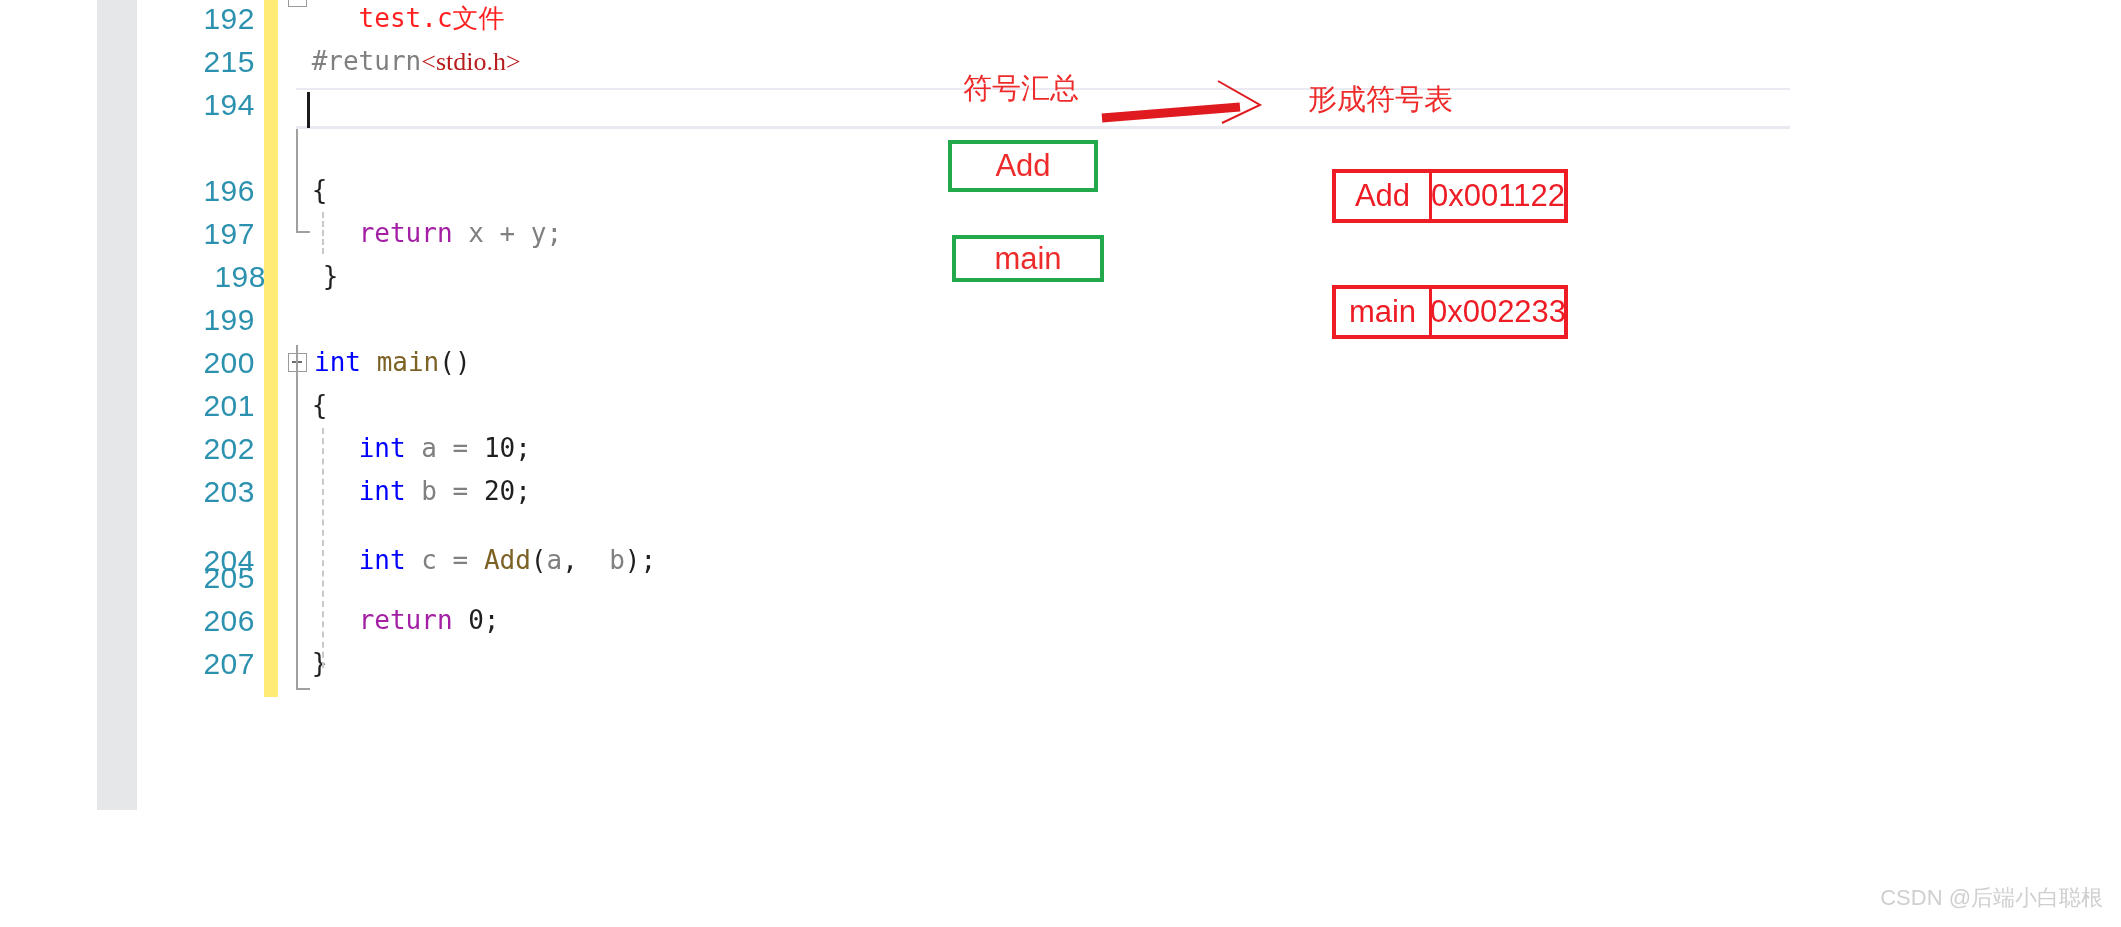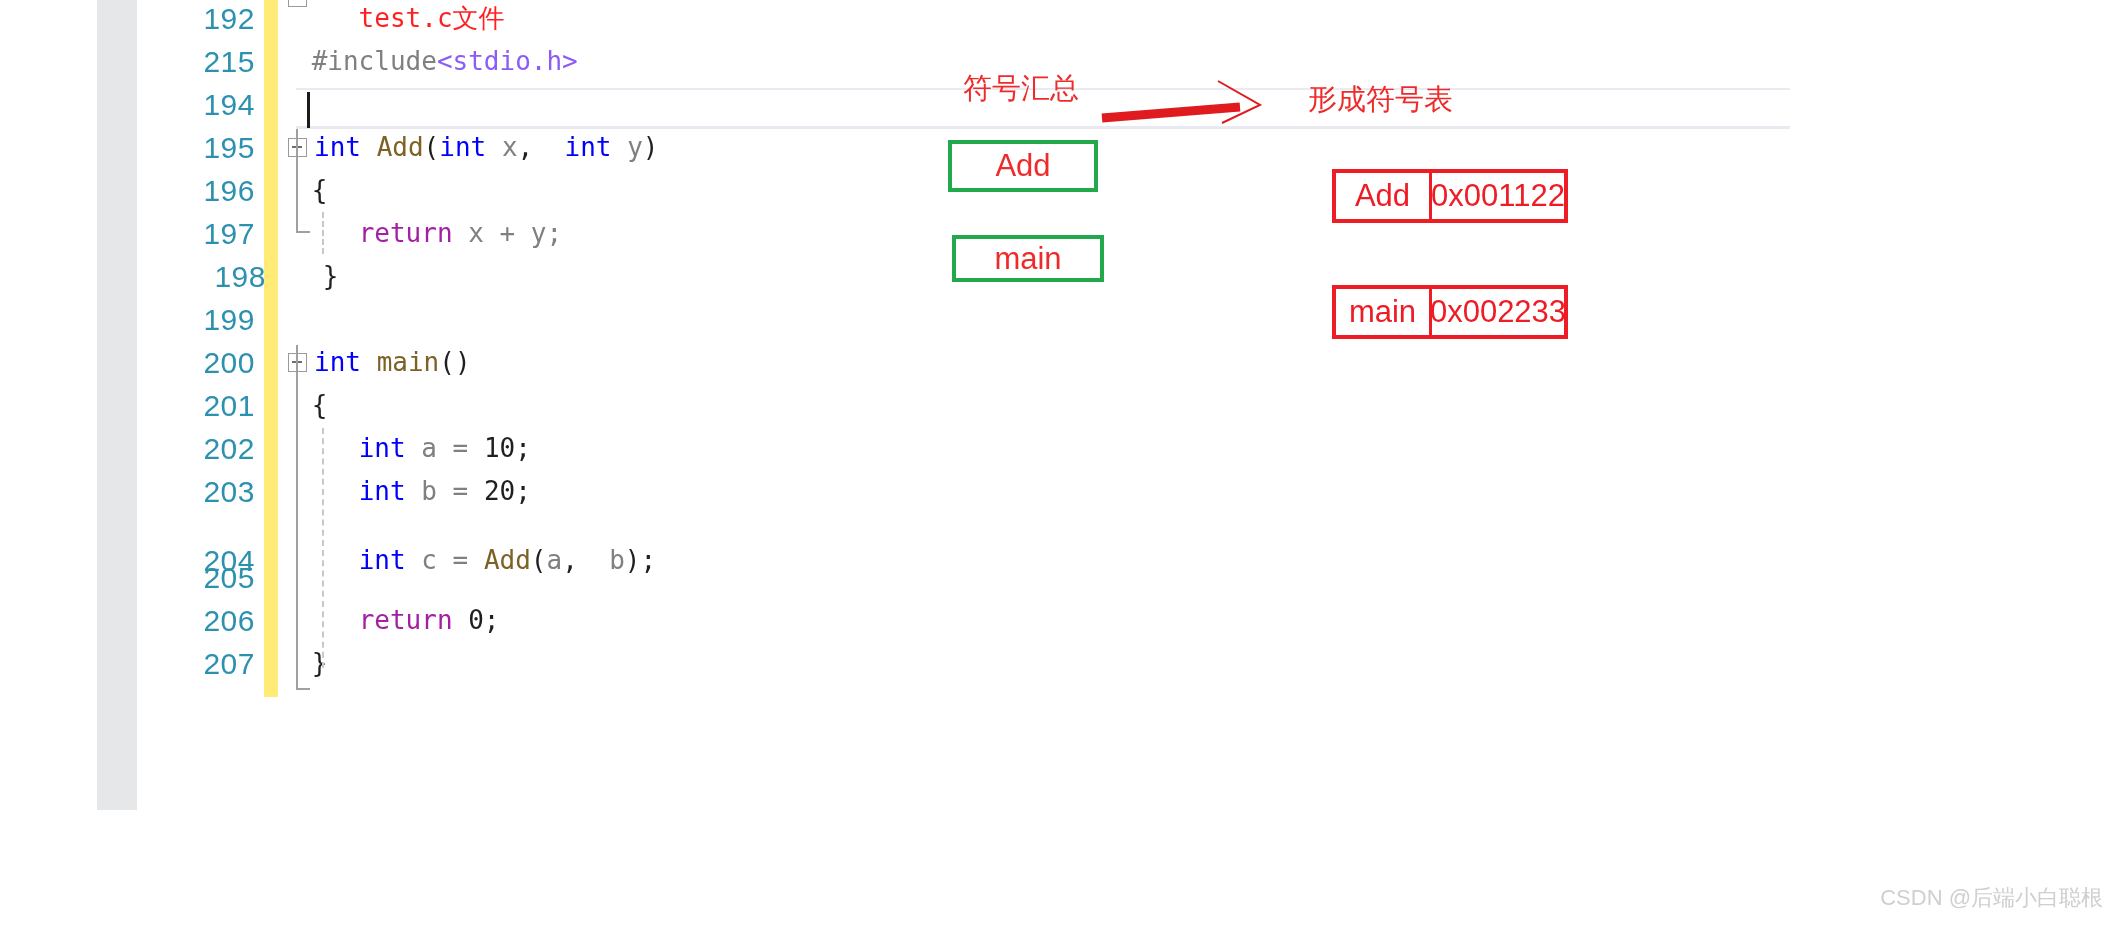--- a/index.html
+++ b/index.html
@@ -85,21 +85,21 @@
     white-space: pre;
     color: #1f1f1f;
   }
 
   
   .t-kw    { color: #0000ff; }            
   .t-fn    { color: #7d6226; }            
   .t-ret   { color: #a31fa3; }            
   .t-var   { color: #808080; }            
   .t-pp    { color: #808080; }            
-  .t-str   { color: #8b5cf6; }            
+  .t-str   { color: #b91c1c; font-family: Liberation Serif, serif; }            
   .t-num   { color: #1f1f1f; }            
   .t-pun   { color: #1f1f1f; }
   .t-cmt   { color: #ff2121; }            
 
   
   .fold {
     position: absolute;
     left: 288px;
     top: 12px;
     width: 19px; height: 19px;
@@ -221,30 +221,25 @@
 
   <div class="fold-top-clip"></div>
 
   <div class="code-area">
       <div class="row" style="top: -3px;">
         <div class="lineno">192</div>
         <div class="code"><span class="t-cmt">    test.c文件</span></div>
       </div>
       <div class="row" style="top: 40px;">
         <div class="lineno">215</div>
-        <div class="code"><span class="t-pp"> #include</span><span class="t-str">&lt;stdio.h&gt;</span></div>
+        <div class="code"><span class="t-pp"> #return</span><span class="t-str">&lt;stdio.h&gt;</span></div>
       </div>
       <div class="row" style="top: 83px;">
         <div class="lineno">194</div>
         <div class="code"><span class="t-pun"></span></div>
-      </div>
-      <div class="row" style="top: 126px;">
-        <div class="lineno">195</div>
-        <div class="fold"></div>
-        <div class="code" style="left: 314px;"><span class="t-kw">int</span><span class="t-pun"> </span><span class="t-fn">Add</span><span class="t-pun">(</span><span class="t-kw">int</span><span class="t-pun"> </span><span class="t-var">x</span><span class="t-pun">,  </span><span class="t-kw">int</span><span class="t-pun"> </span><span class="t-var">y</span><span class="t-pun">)</span></div>
       </div>
       <div class="row" style="top: 169px;">
         <div class="lineno">196</div>
         <div class="code"><span class="t-pun"> {</span></div>
       </div>
       <div class="row" style="top: 212px;">
         <div class="lineno">197</div>
         <div class="code"><span class="t-pun">    </span><span class="t-ret">return</span><span class="t-pun"> </span><span class="t-var">x</span><span class="t-pun"> </span><span class="t-var">+</span><span class="t-pun"> </span><span class="t-var">y</span><span class="t-var">;</span></div>
       </div>
       <div class="row" style="top: 255px; margin-left: 11px;">

